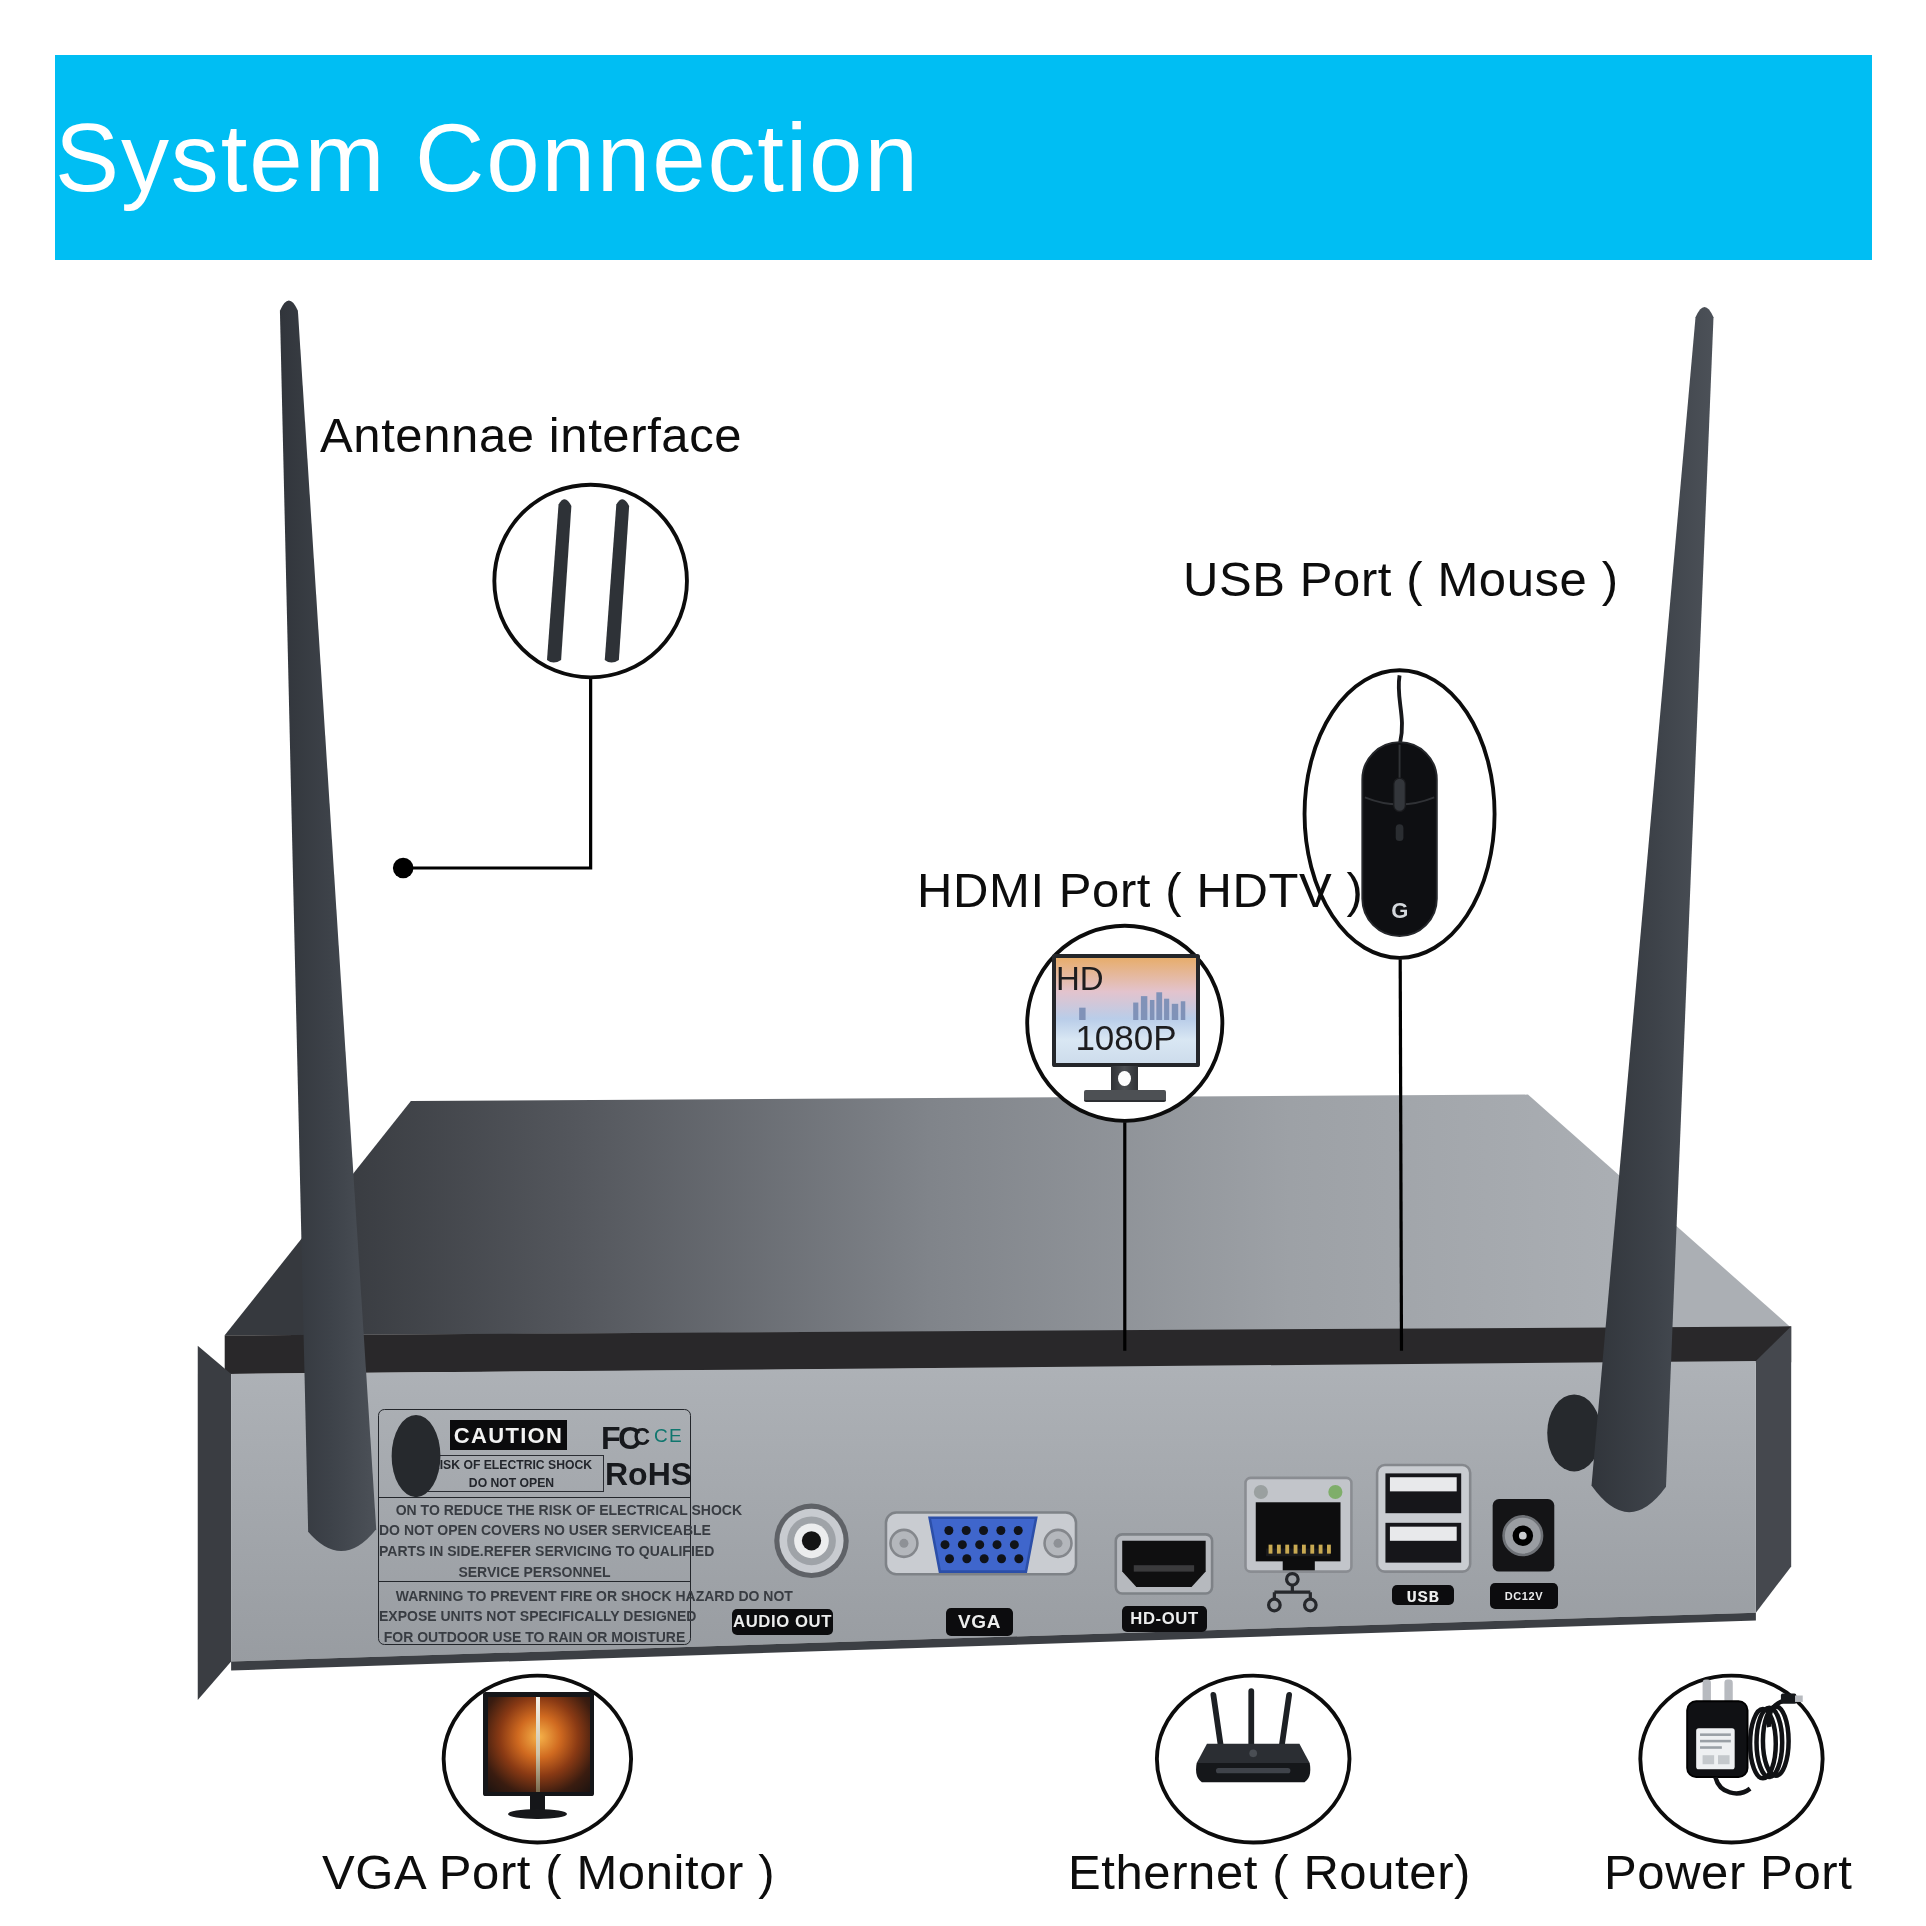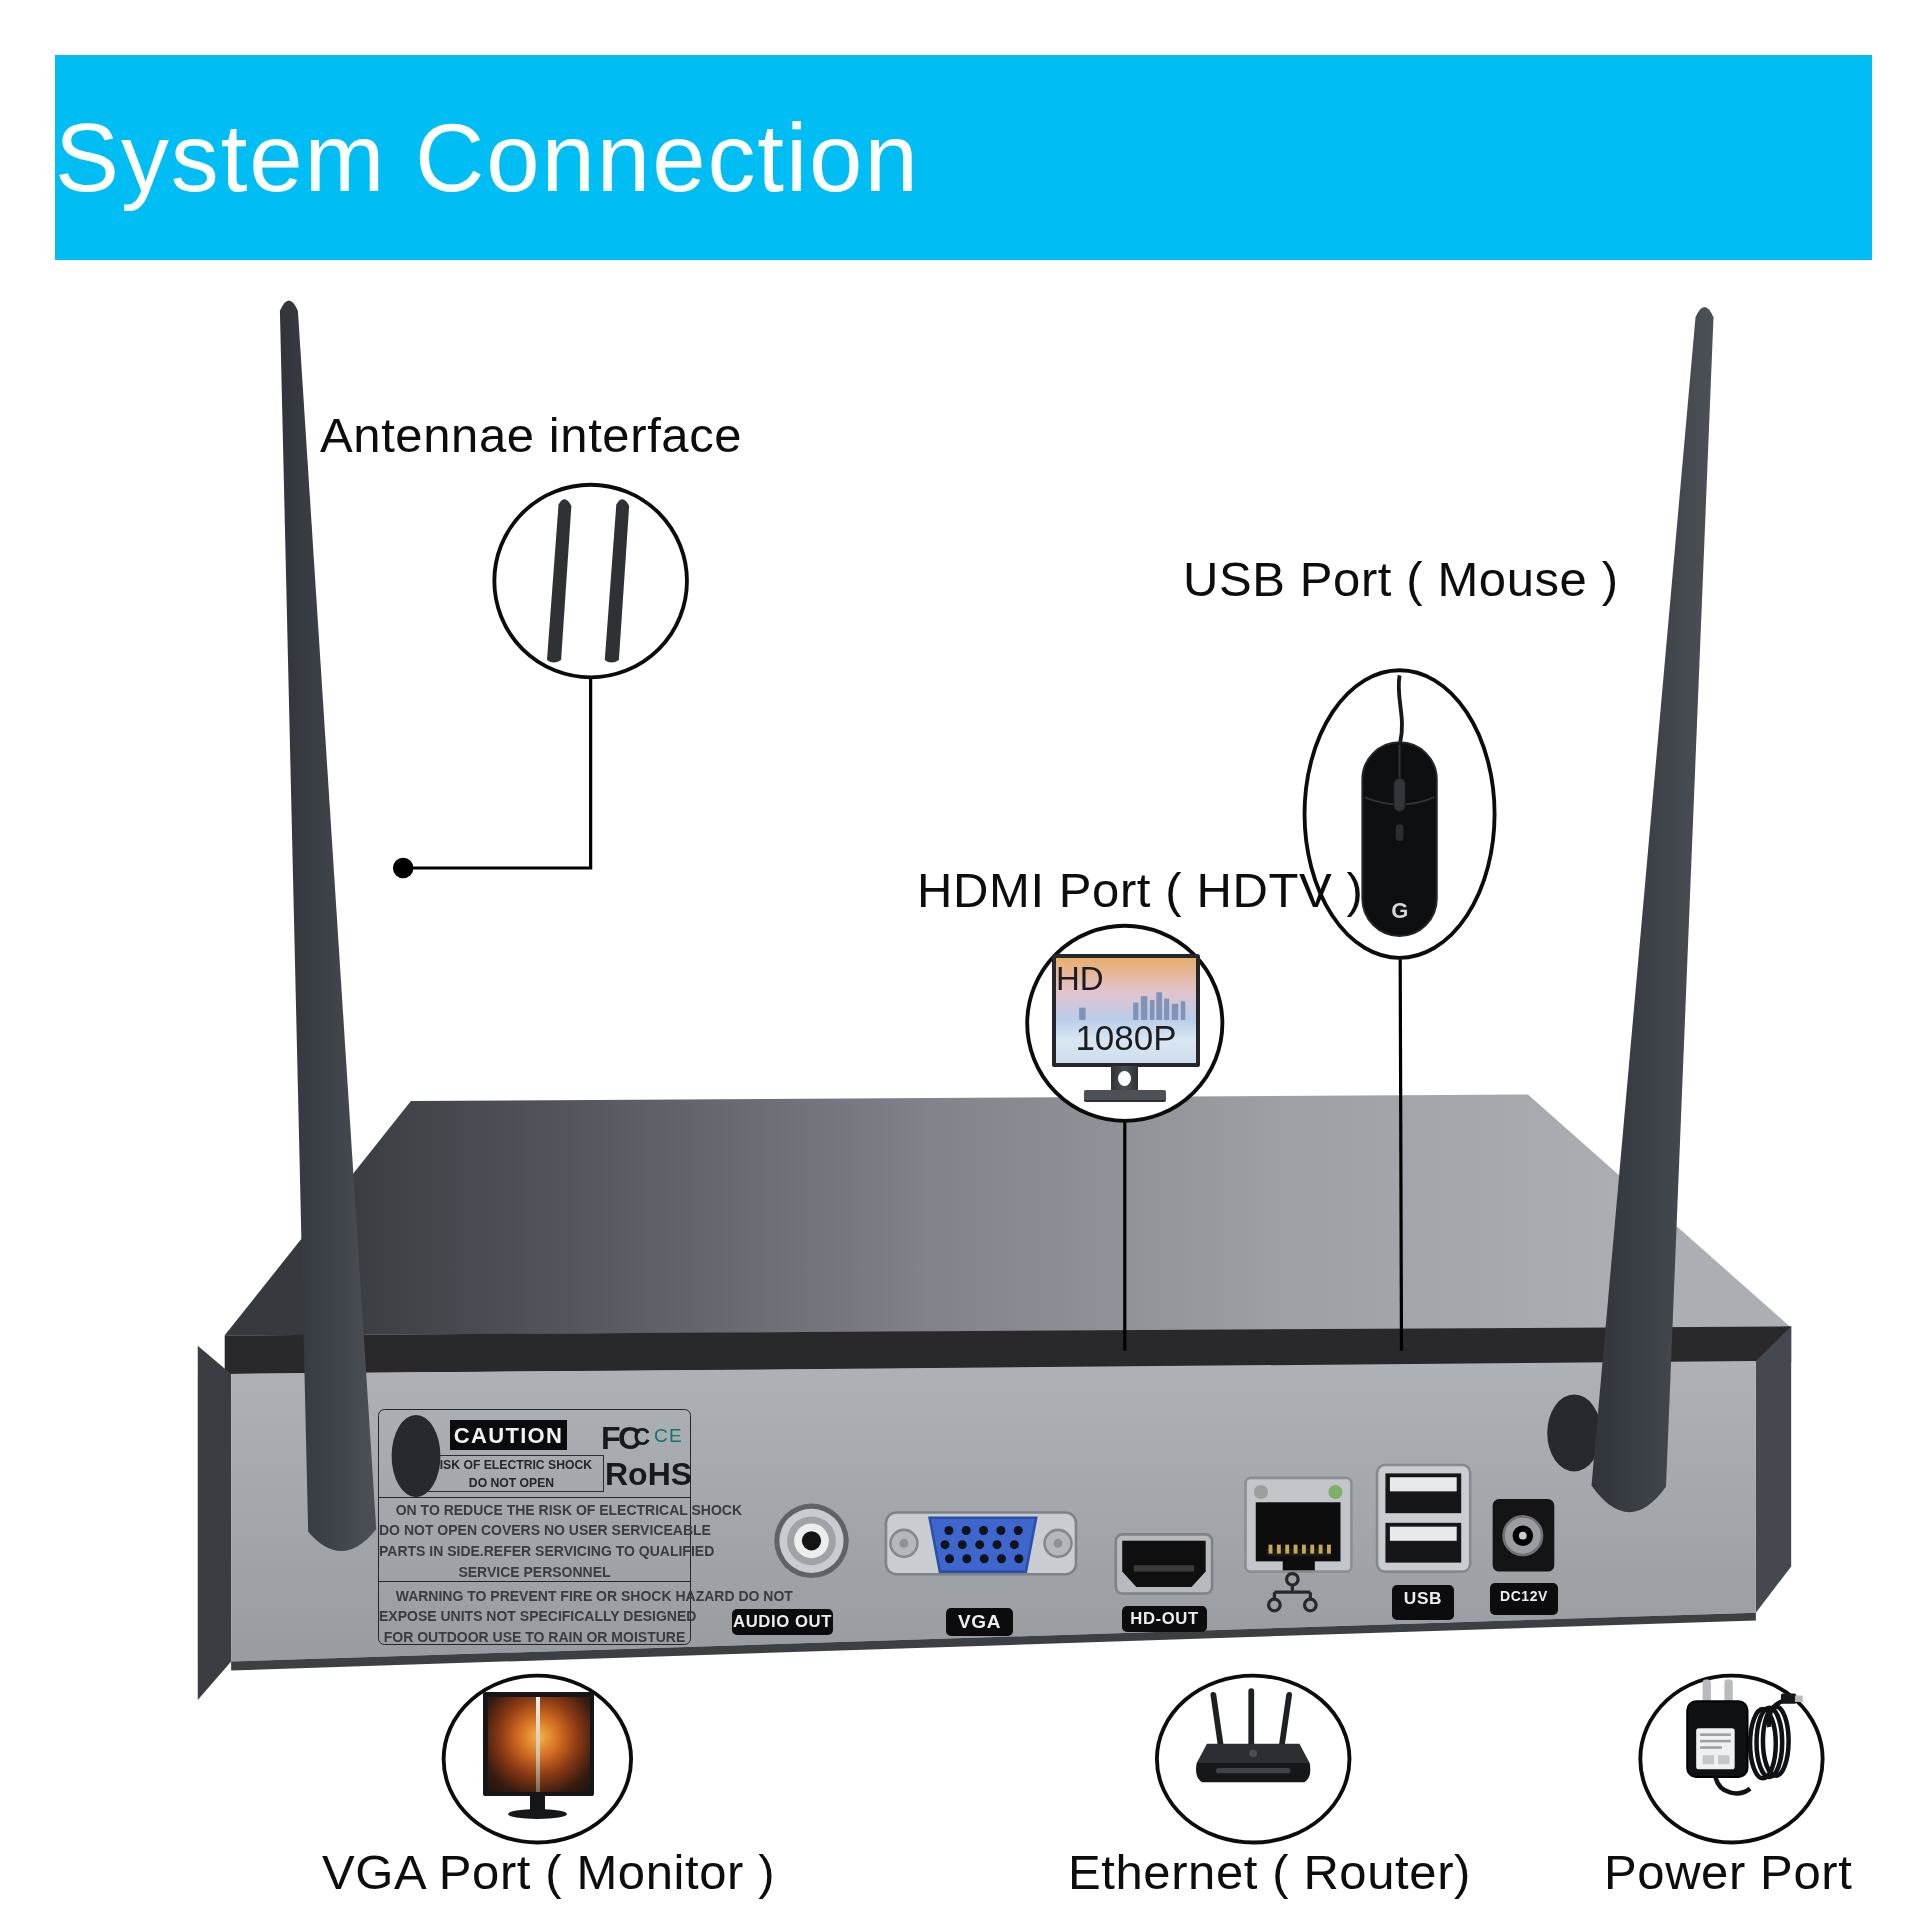--- a/index.html
+++ b/index.html
@@ -193,22 +193,22 @@
     <div class="cautxt t-c" style="top:131px;">PARTS IN SIDE.REFER SERVICING TO QUALIFIED</div>
     <div class="cautxt t-c" style="top:152px;">SERVICE PERSONNEL</div>
     <div class="cautxt t-l" style="top:176px;">WARNING TO PREVENT FIRE OR SHOCK HAZARD DO NOT</div>
     <div class="cautxt t-c" style="top:196px;">EXPOSE UNITS NOT SPECIFICALLY DESIGNED</div>
     <div class="cautxt t-c" style="top:217px;">FOR OUTDOOR USE TO RAIN OR MOISTURE</div>
   </div>
 
   <div class="stencil" style="left:732px;top:1609px;width:101px;height:26px;font-size:16.7px;line-height:26px;">AUDIO OUT</div>
   <div class="stencil" style="left:946px;top:1608px;width:67px;height:28px;font-size:19px;line-height:28px;">VGA</div>
   <div class="stencil" style="left:1122px;top:1606px;width:85px;height:26px;font-size:16.7px;line-height:26px;">HD-OUT</div>
-  <div class="stencil" style="left:1392px;top:1585px;width:62px;height:35px;font-size:17.3px;line-height:26px;">USB</div>
-  <div class="stencil" style="left:1490px;top:1583px;width:68px;height:32px;font-size:14px;line-height:26px;">DC12V</div>
+  <div class="stencil" style="left:1392px;top:1585px;width:62px;height:20px;font-size:17.3px;line-height:26px;font-family:Liberation Mono, monospace;">USB</div>
+  <div class="stencil" style="left:1490px;top:1583px;width:68px;height:26px;font-size:11px;line-height:26px;">DC12V</div>
 
   <svg class="layer" xmlns="http://www.w3.org/2000/svg" viewBox="0 0 3000 3000" width="1926" height="1926">
     <defs>
       <linearGradient id="gAnt2" x1="0" y1="0" x2="1" y2="0">
         <stop offset="0" stop-color="#31353B"></stop>
           <stop offset="0.55" stop-color="#3E434A"></stop>
           <stop offset="1" stop-color="#4C5158"></stop>
       </linearGradient>
     </defs>
 

